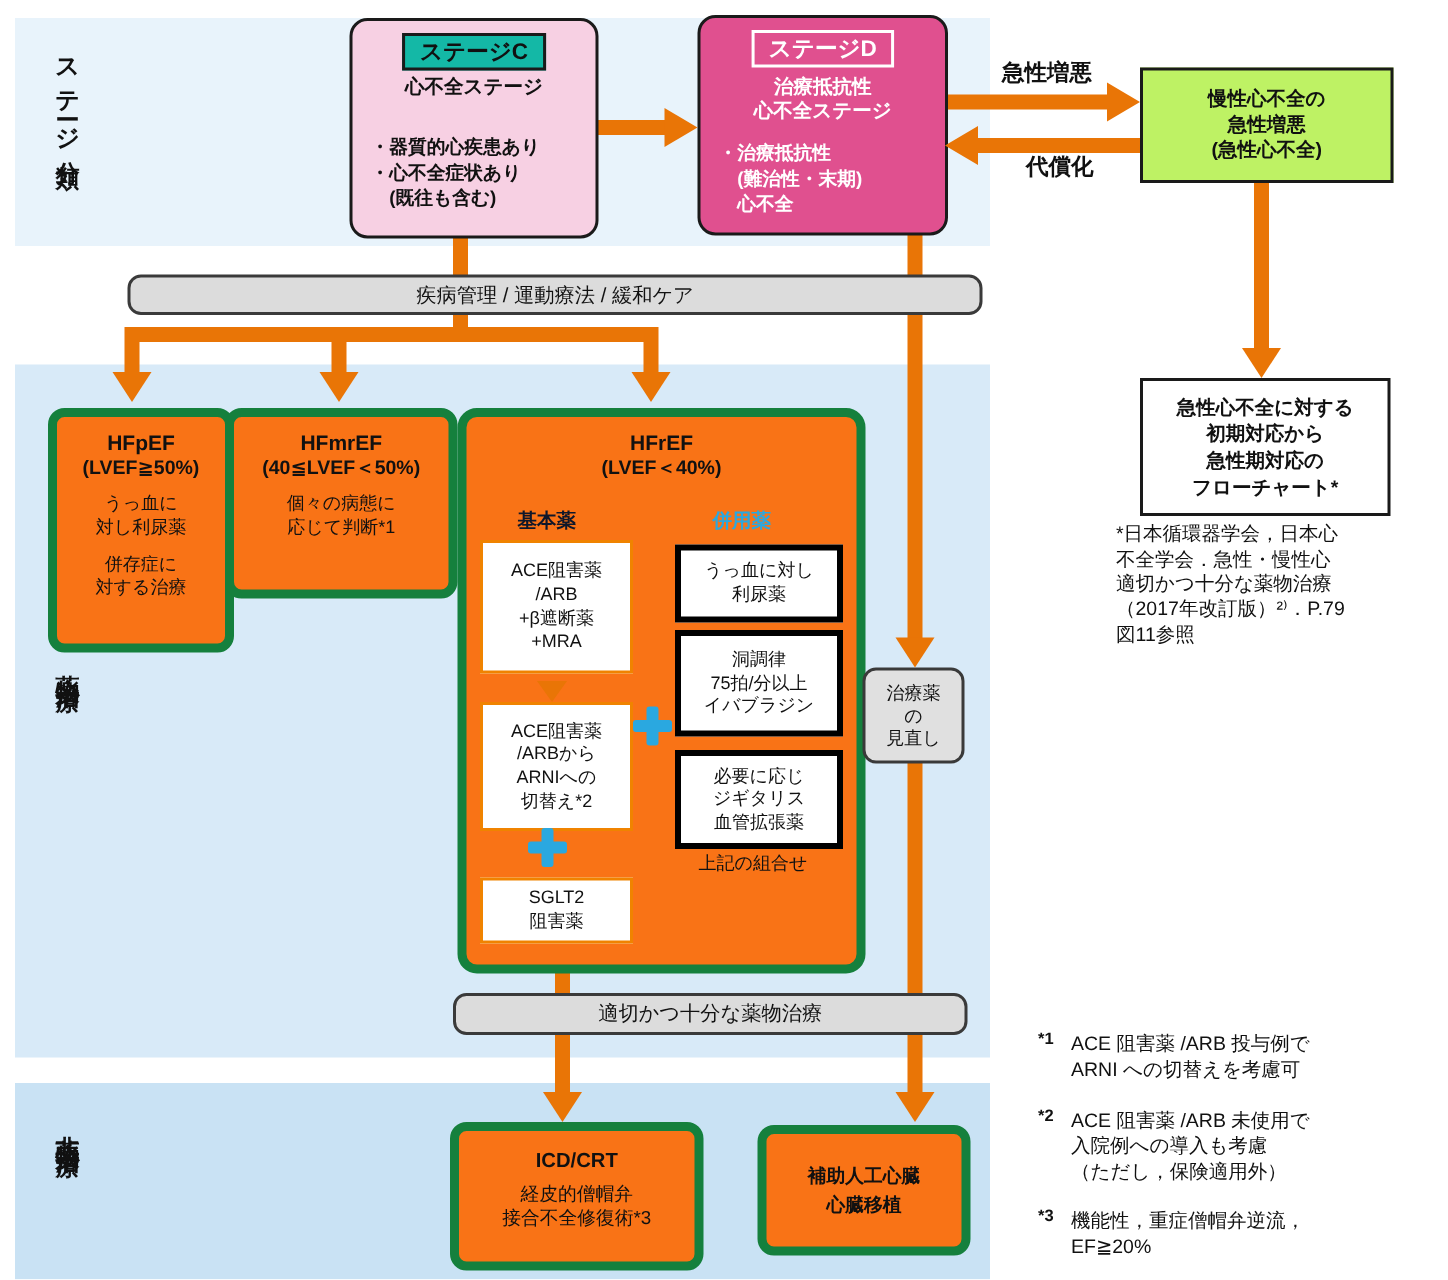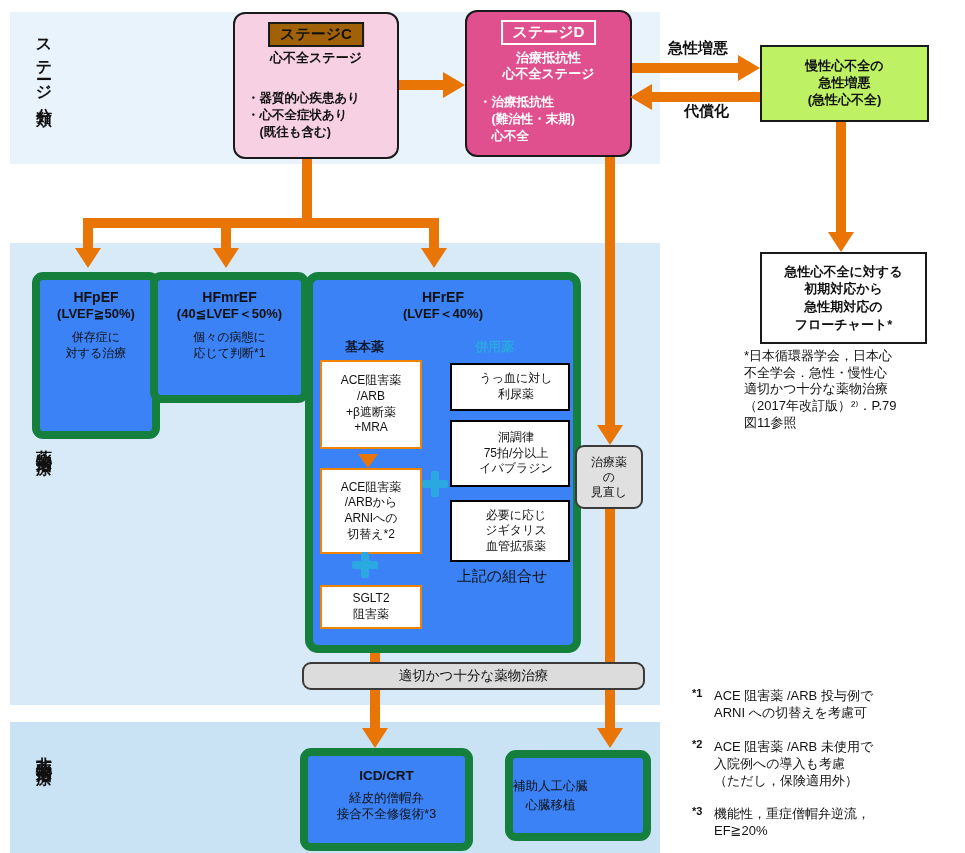--- a/index.html
+++ b/index.html
@@ -29,21 +29,21 @@
   .head-down{border-top:20px solid #e97506;border-left:13px solid transparent;border-right:13px solid transparent;}
   .head-down-sm{border-top:14px solid #e97506;border-left:10px solid transparent;border-right:10px solid transparent;}
 
   
   .stage-c{left:233px;top:12px;width:162px;height:143px;background:#f7d0e3;
            border:2.5px solid #1a1a1a;border-radius:12px;z-index:2;}
   .stage-d{left:465px;top:10px;width:163px;height:143px;background:#e0508f;
            border:2.5px solid #1a1a1a;border-radius:12px;z-index:2;color:#fff;}
   .stage-pill{position:absolute;left:50%;transform:translateX(-50%);top:8px;
               padding:1px 10px;font-weight:bold;font-size:15px;white-space:nowrap;}
-  .stage-c .stage-pill{background:#a16207;border:2px solid #1a1a1a;color:#111;}
+  .stage-c .stage-pill{background:#14b8a6;border:2px solid #1a1a1a;color:#111;}
   .stage-d .stage-pill{background:transparent;border:2px solid #fff;color:#fff;}
   .stage-sub{position:absolute;top:36px;left:0;right:0;text-align:center;
              font-weight:bold;font-size:13px;line-height:1.25;}
   .stage-body{position:absolute;left:12px;top:76px;font-weight:bold;font-size:12.5px;line-height:1.35;}
   .stage-d .stage-sub{top:38px;}
   .stage-d .stage-body{top:82px;}
 
   
   .acute-box{left:760px;top:45px;width:165px;height:73px;background:#bef264;
              border:2px solid #1a1a1a;z-index:2;display:flex;align-items:center;justify-content:center;
@@ -54,62 +54,62 @@
   .lbl-comp{left:684px;top:102px;}
 
   
   .gbar{position:absolute;background:#dcdcdc;border:2px solid #3a3a3a;border-radius:9px;
         z-index:2;display:flex;align-items:center;justify-content:center;
         font-size:13.5px;font-weight:500;}
   .bar-care{left:85px;top:183px;width:566px;height:23px;}
   .bar-adequate{left:302px;top:662px;width:339px;height:24px;}
 
   
-  .wbox{position:absolute;background:#3b82f6;border:8px solid #15803d;border-radius:11px;z-index:2;}
+  .wbox{position:absolute;background:#f97316;border:6px solid #15803d;border-radius:11px;z-index:2;}
   .hfpef{left:32px;top:272px;width:112px;height:151px;}
   .hfmref{left:150px;top:272px;width:143px;height:115px;}
   .hfref{left:305px;top:272px;width:260px;height:365px;border-radius:13px;}
   .bx-title{margin-top:9px;text-align:center;font-weight:bold;font-size:14px;line-height:1.2;}
   .bx-range{text-align:center;font-weight:bold;font-size:13px;line-height:1.2;}
   .bx-body{margin-top:9px;text-align:center;font-size:12px;line-height:1.3;}
 
   .col-label{position:absolute;font-weight:bold;font-size:13px;z-index:2;}
   .lbl-basic{left:345px;top:338px;color:#0f172a;}
   .lbl-conc{left:475px;top:338px;color:#2aa8e0;}
 
   .inbox{position:absolute;background:#fff;z-index:2;display:flex;align-items:center;justify-content:center;
          text-align:center;font-size:12px;line-height:1.3;}
   .orange-b{border:2px solid #f08300;}
-  .blue-b{border:2px solid #000000;padding-left:12px;}
+  .blue-b{border:4px solid #000000;}
   .ob1{left:320px;top:360px;width:98px;height:85px;}
   .ob2{left:320px;top:468px;width:98px;height:82px;}
   .ob3{left:320px;top:585px;width:98px;height:40px;}
   .bb1{left:450px;top:363px;width:104px;height:44px;}
   .bb2{left:450px;top:420px;width:104px;height:63px;}
   .bb3{left:450px;top:500px;width:104px;height:58px;}
   .combo-note{position:absolute;left:450px;top:567px;width:104px;text-align:center;
-              font-size:15px;z-index:2;}
+              font-size:12px;z-index:2;}
 
   
   .plus{position:absolute;width:26px;height:26px;z-index:3;}
   .plus span{position:absolute;background:#2aa8e0;border-radius:2px;}
   .plus .h{left:0;top:9px;width:26px;height:8px;}
   .plus .v{left:9px;top:0;width:8px;height:26px;}
   .plus1{left:422px;top:471px;}
   .plus2{left:352px;top:552px;}
 
   
   .review{left:575px;top:445px;width:64px;height:60px;background:#e0e0e0;
           border:2px solid #3a3a3a;border-radius:9px;z-index:2;
           display:flex;align-items:center;justify-content:center;text-align:center;
           font-size:12px;line-height:1.25;}
 
   
   .icd{left:300px;top:748px;width:157px;height:87px;}
-  .vad{left:505px;top:750px;width:130px;height:75px;display:flex;align-items:center;justify-content:flex-start;}
+  .vad{left:505px;top:750px;width:130px;height:75px;display:flex;align-items:center;justify-content:center;font-weight:bold;}
   .icd .bx-title{margin-top:12px;font-size:13.5px;}
   .icd .bx-body{margin-top:6px;font-size:12.5px;}
   .vad-txt{text-align:center;font-size:12.5px;line-height:1.5;}
 
   
   .flowchart{left:760px;top:252px;width:163px;height:88px;background:#fff;border:2px solid #1a1a1a;
              z-index:2;display:flex;align-items:center;justify-content:center;text-align:center;
              font-weight:bold;font-size:13px;line-height:1.35;}
   .flow-ref{left:744px;top:348px;width:186px;font-size:13px;line-height:1.28;z-index:2;}
 
@@ -180,24 +180,27 @@
 　心不全</div>
   </div>
 
   <div class="abs acute-box pre">慢性心不全の
 急性増悪
 (急性心不全)</div>
 
   <div class="flow-label lbl-worsen">急性増悪</div>
   <div class="flow-label lbl-comp">代償化</div>
 
+  <div class="gbar bar-care">疾病管理 / 運動療法 / 緩和ケア</div>
 
   <div class="wbox hfpef">
     <div class="bx-title">HFpEF</div>
     <div class="bx-range">(LVEF≧50%)</div>
+    <div class="bx-body pre">うっ血に
+対し利尿薬</div>
     <div class="bx-body pre">併存症に
 対する治療</div>
   </div>
 
   <div class="wbox hfmref">
     <div class="bx-title">HFmrEF</div>
     <div class="bx-range">(40≦LVEF＜50%)</div>
     <div class="bx-body pre">個々の病態に
 応じて判断*1</div>
   </div>

